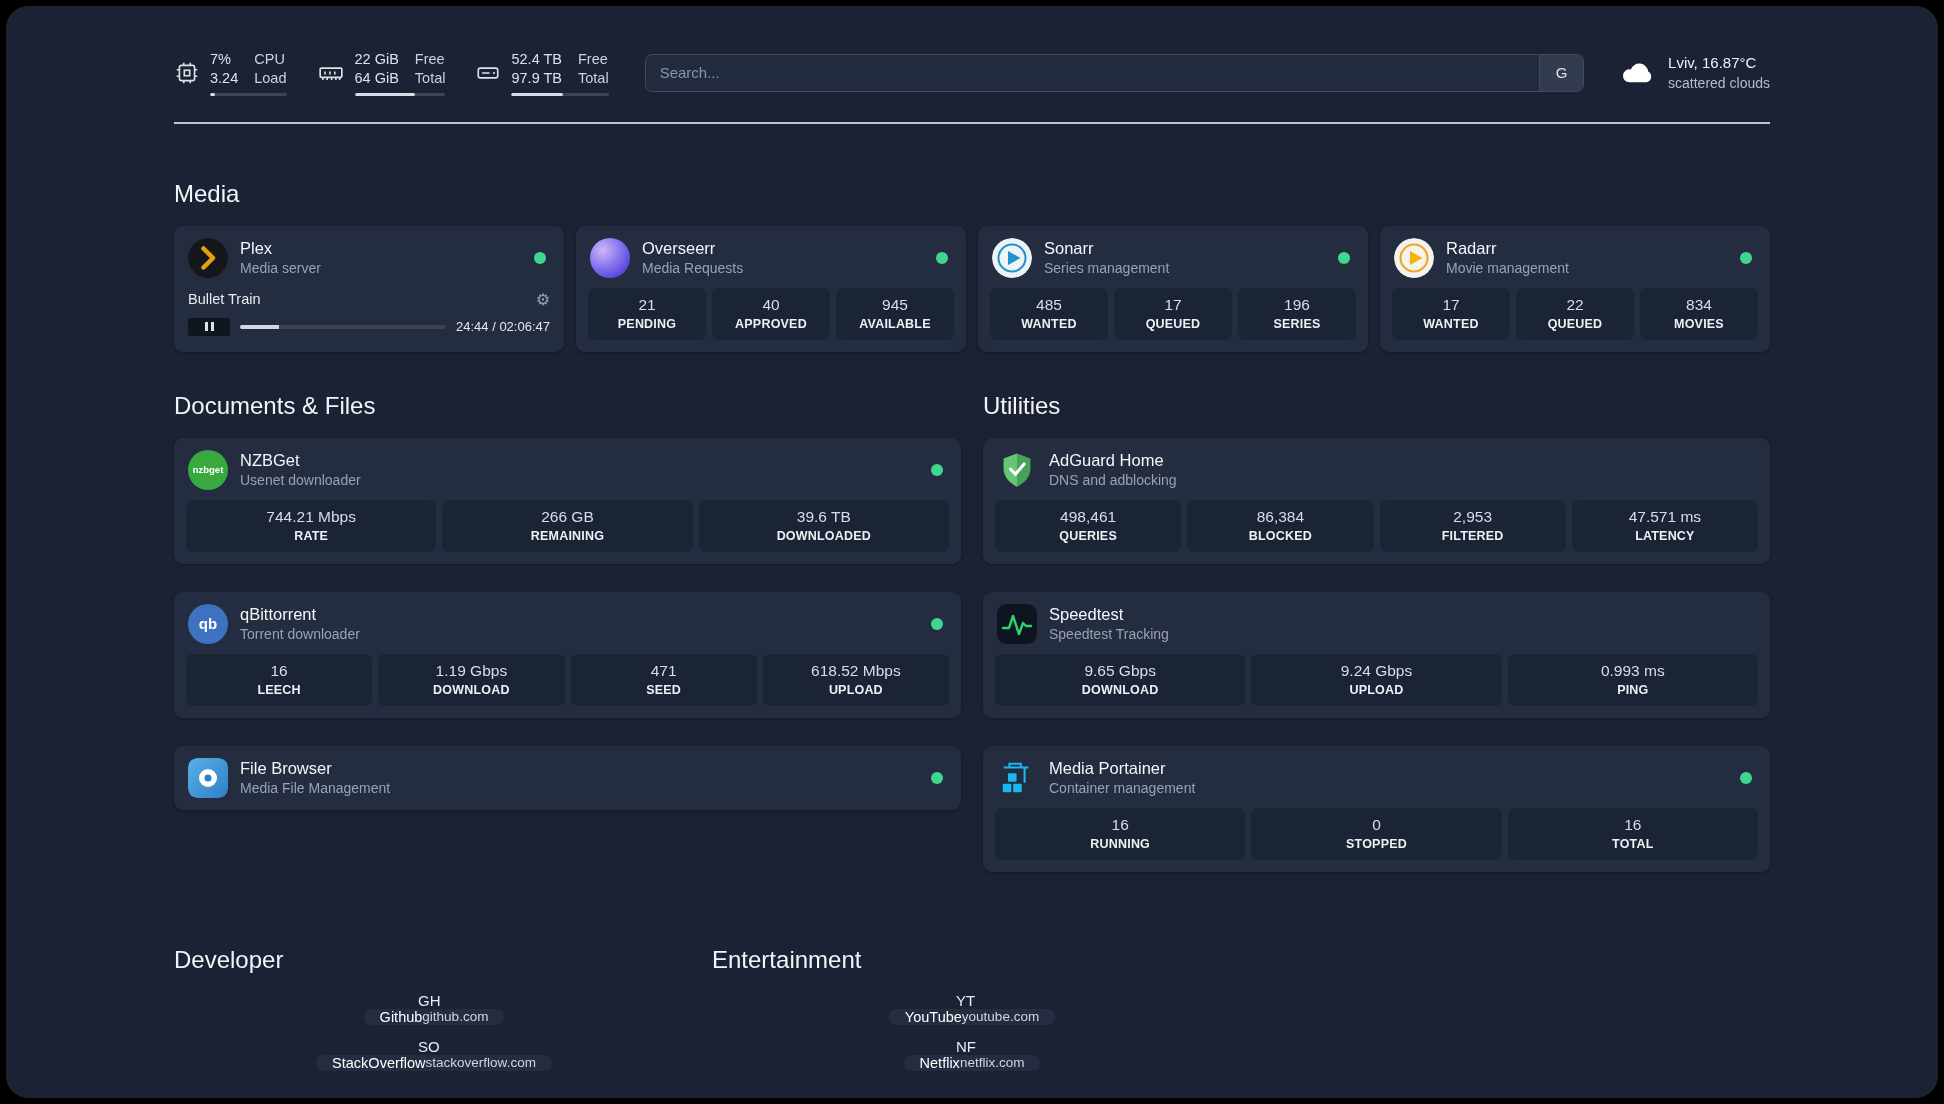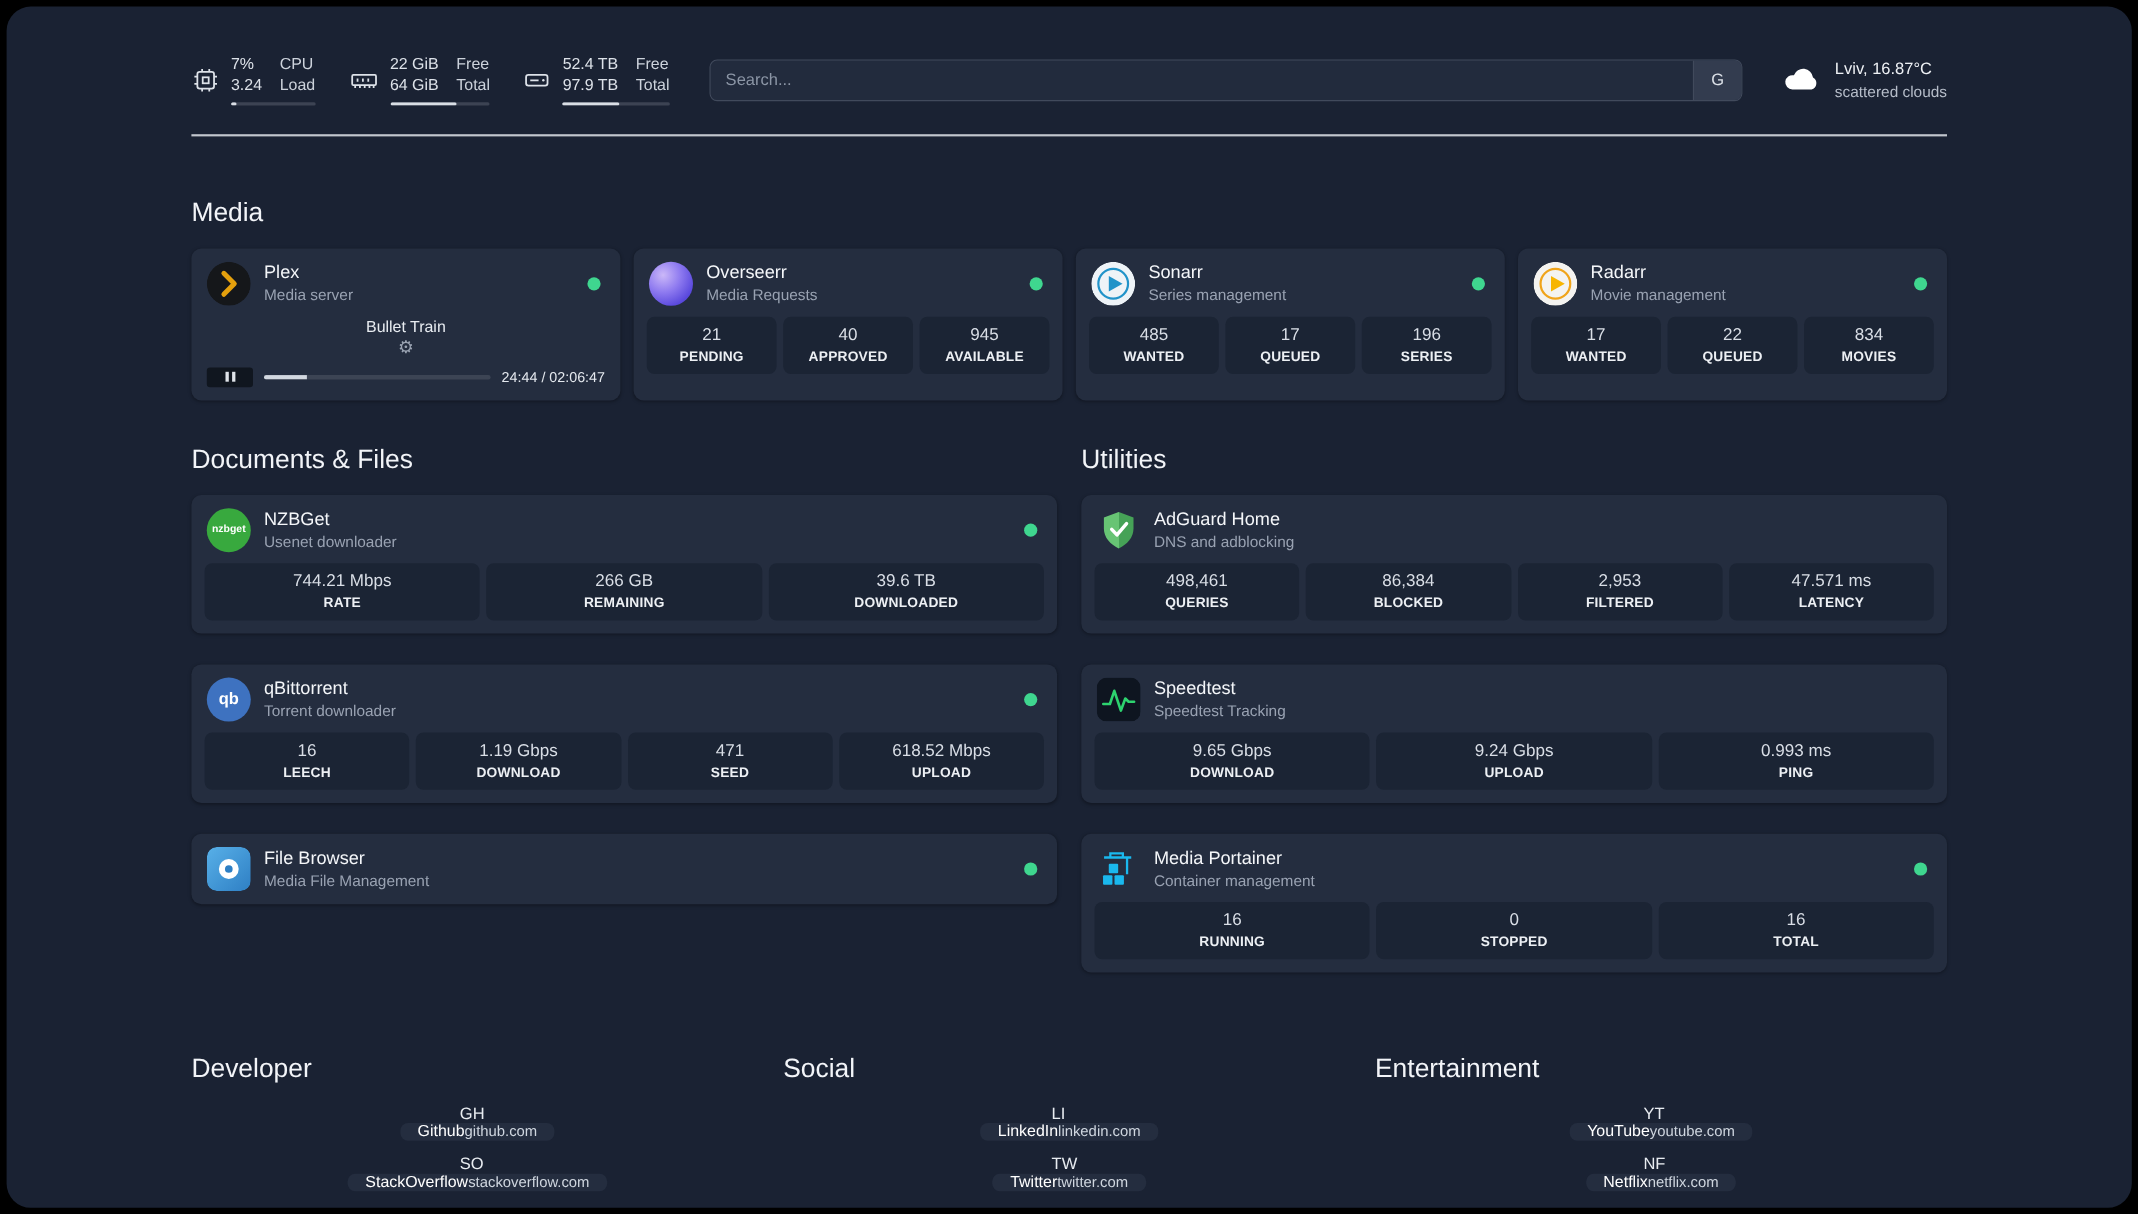--- a/index.html
+++ b/index.html
@@ -61,21 +61,21 @@
   .card-sub { font-size: 14px; color: #99a2b2; }
   .status-dot { width: 12px; height: 12px; border-radius: 50%; background: #3fd68f; margin-left: auto; margin-right: 4px; flex: none; }
   .stats { display: flex; gap: 6px; }
   .stat { flex: 1; background: #1b2434; border-radius: 7px; padding: 8px 4px 9px; text-align: center;
           display: flex; flex-direction: column; gap: 3px; justify-content: space-between; }
   .stat-value { font-size: 15.5px; color: #d9dee6; }
   .stat-label { font-size: 12.5px; font-weight: 700; color: #edf0f4; letter-spacing: .2px; }
 
   
   .player { padding: 0 2px; }
-  .player-top { display: flex; align-items: center; justify-content: space-between; margin: 2px 0 9px; flex-direction: column; }
+  .player-top { display: flex; align-items: center; justify-content: space-between; margin: 2px 0 9px; }
   .player-title { font-size: 14.5px; color: #e8ecf1; }
   .gear { color: #9aa3b2; font-size: 16px; font-family: "DejaVu Sans", sans-serif; cursor: pointer; }
   .player-row { display: flex; align-items: center; gap: 10px; }
   .pause-btn { width: 42px; height: 18px; background: #10161f; border: none; border-radius: 3px;
                display: flex; align-items: center; justify-content: center; gap: 3px; cursor: pointer; flex: none; }
   .pbar { width: 3px; height: 9px; background: #dfe3e9; display: block; }
   .ptrack { flex: 1; height: 4px; background: #3c4454; border-radius: 2px; overflow: hidden; cursor: pointer; }
   .ptrack-fill { height: 100%; background: #d2d8e0; }
   .ptime { font-size: 13px; color: #e4e8ee; flex: none; }
 
@@ -542,39 +542,20 @@
           <a class="bm-row">
 
             <span class="bm-pill">
               
               
             </span>
           </a>
         </div>
       </section>
 
-      <section>
-        <h2 class="section-title">Social</h2>
-        <div class="bm-rows">
-          <a class="bm-row">
-            <span class="bm-abbr">LI</span>
-            <span class="bm-pill">
-              <span class="bm-name">LinkedIn</span>
-              <span class="bm-url">linkedin.com</span>
-            </span>
-          </a>
-          <a class="bm-row">
-            <span class="bm-abbr">TW</span>
-            <span class="bm-pill">
-              <span class="bm-name">Twitter</span>
-              <span class="bm-url">twitter.com</span>
-            </span>
-          </a>
-        </div>
-      </section>
 
       <section>
         <h2 class="section-title">Entertainment</h2>
         <div class="bm-rows">
           <a class="bm-row">
             <span class="bm-abbr">YT</span>
             <span class="bm-pill">
               <span class="bm-name">YouTube</span>
               <span class="bm-url">youtube.com</span>
             </span>

